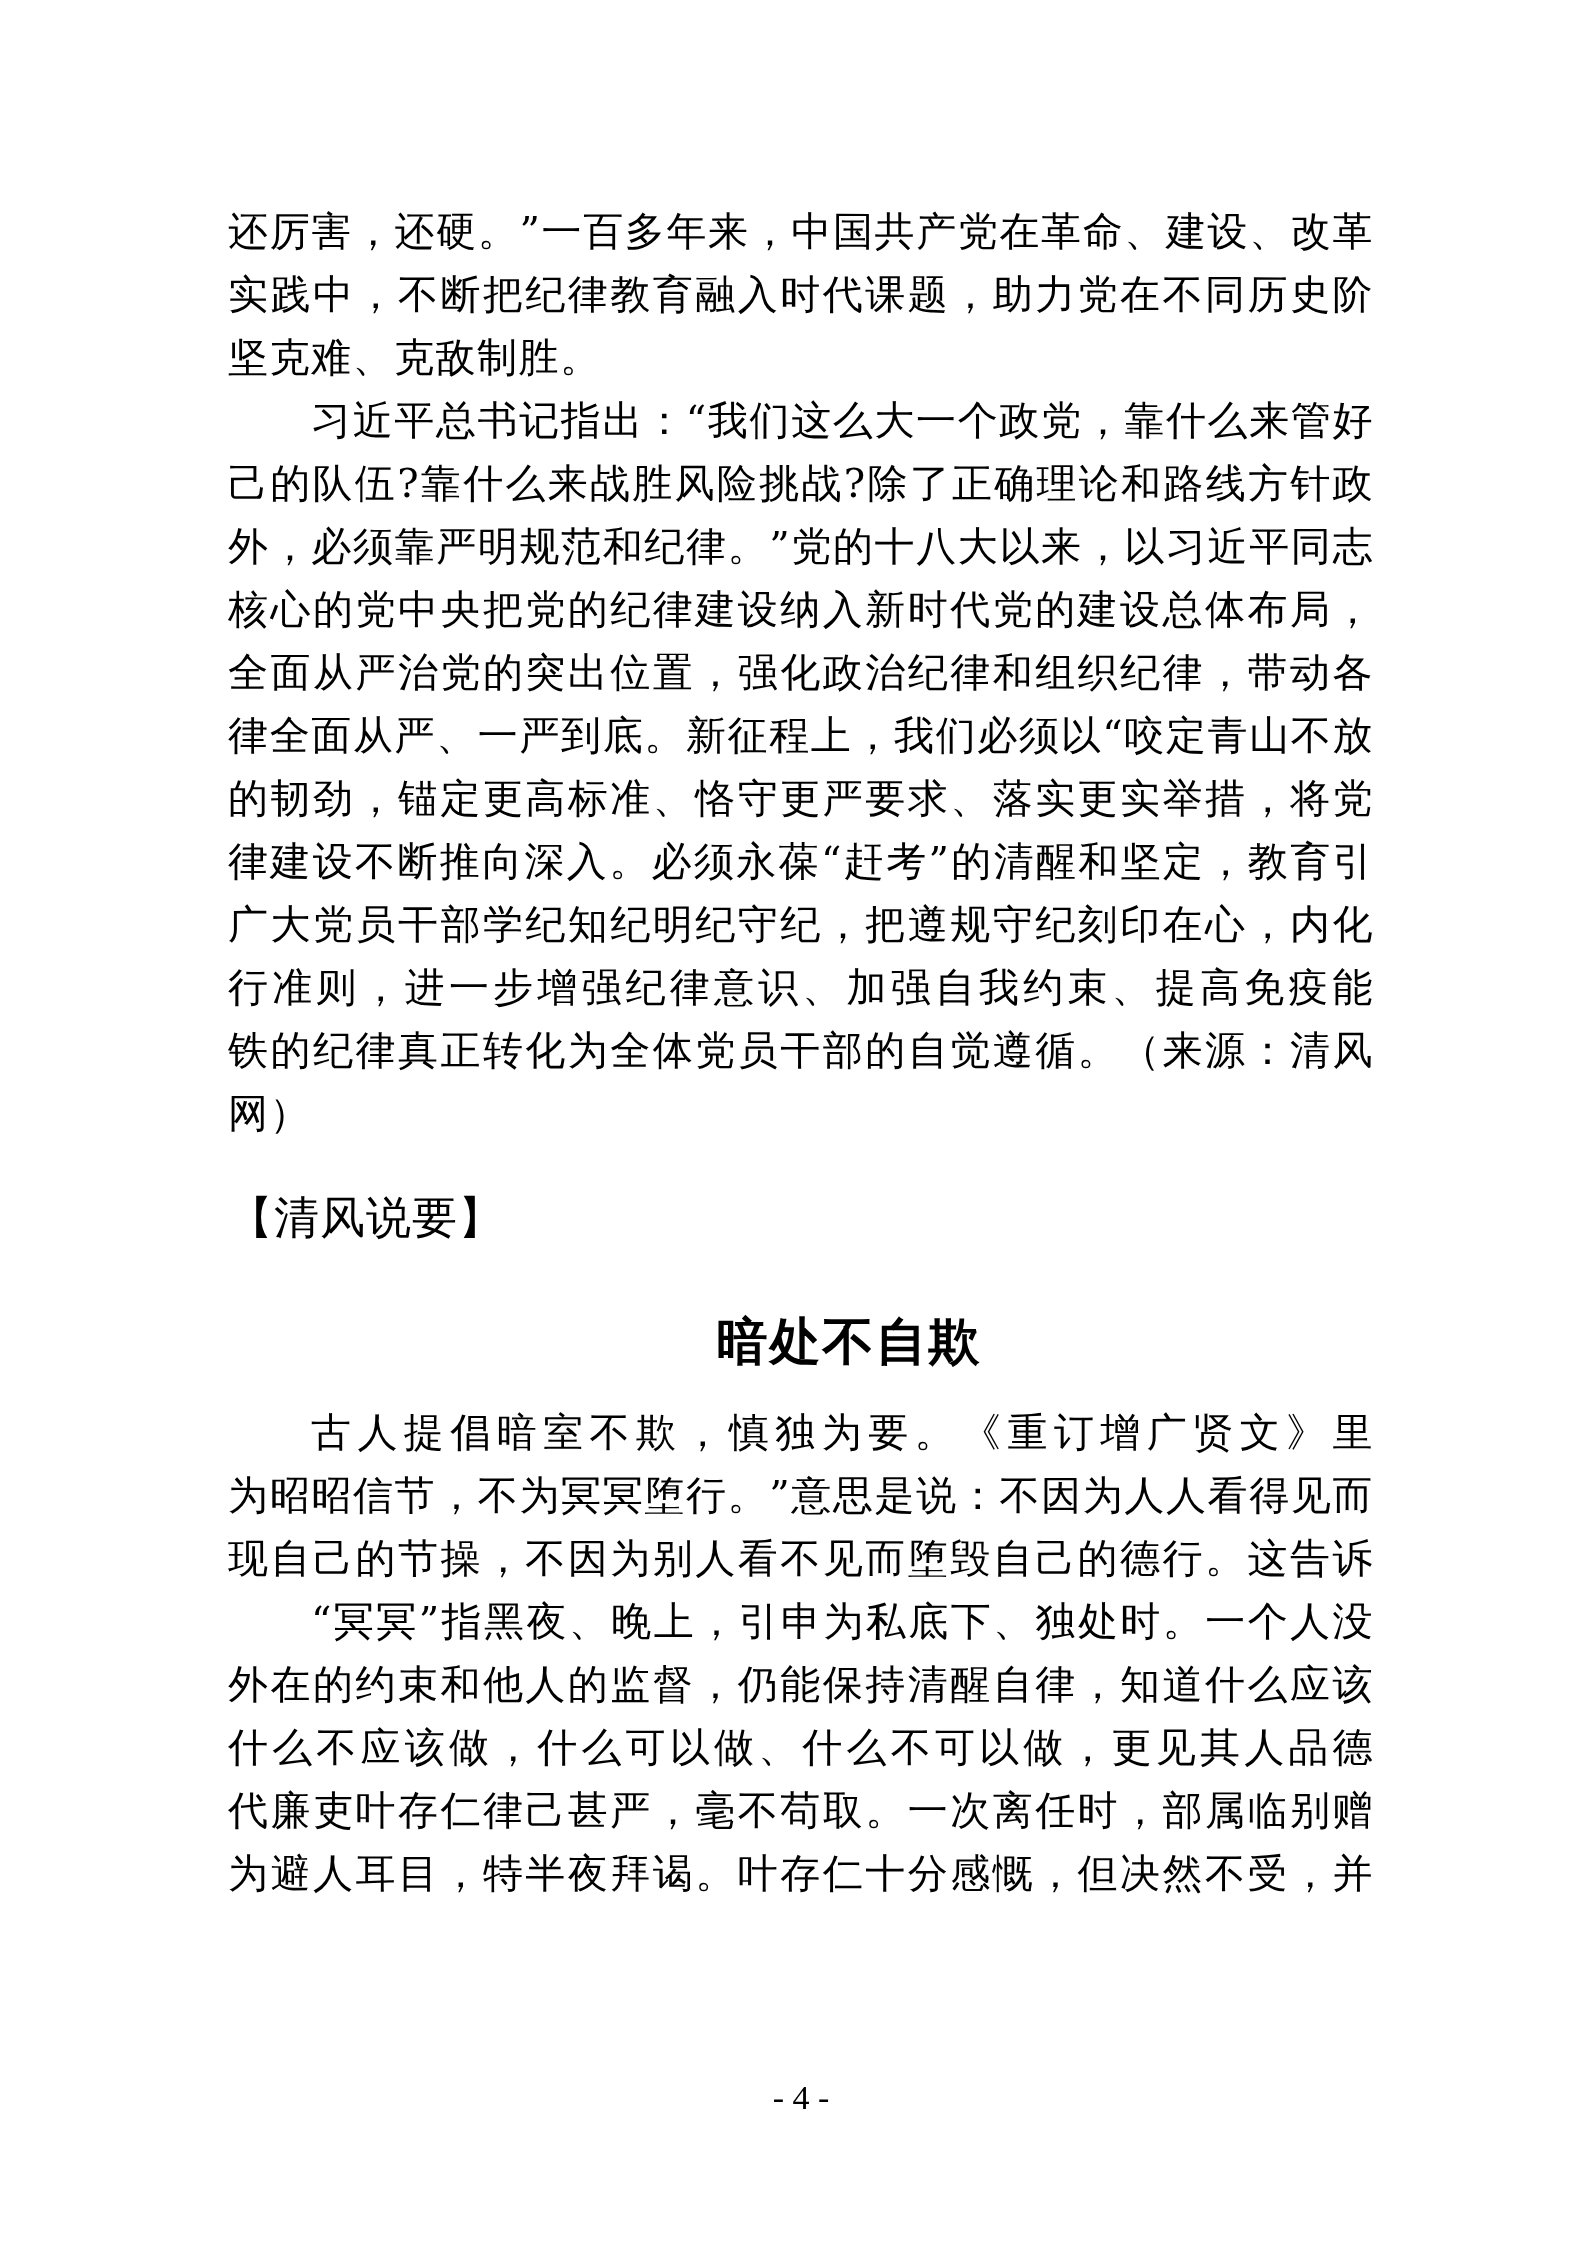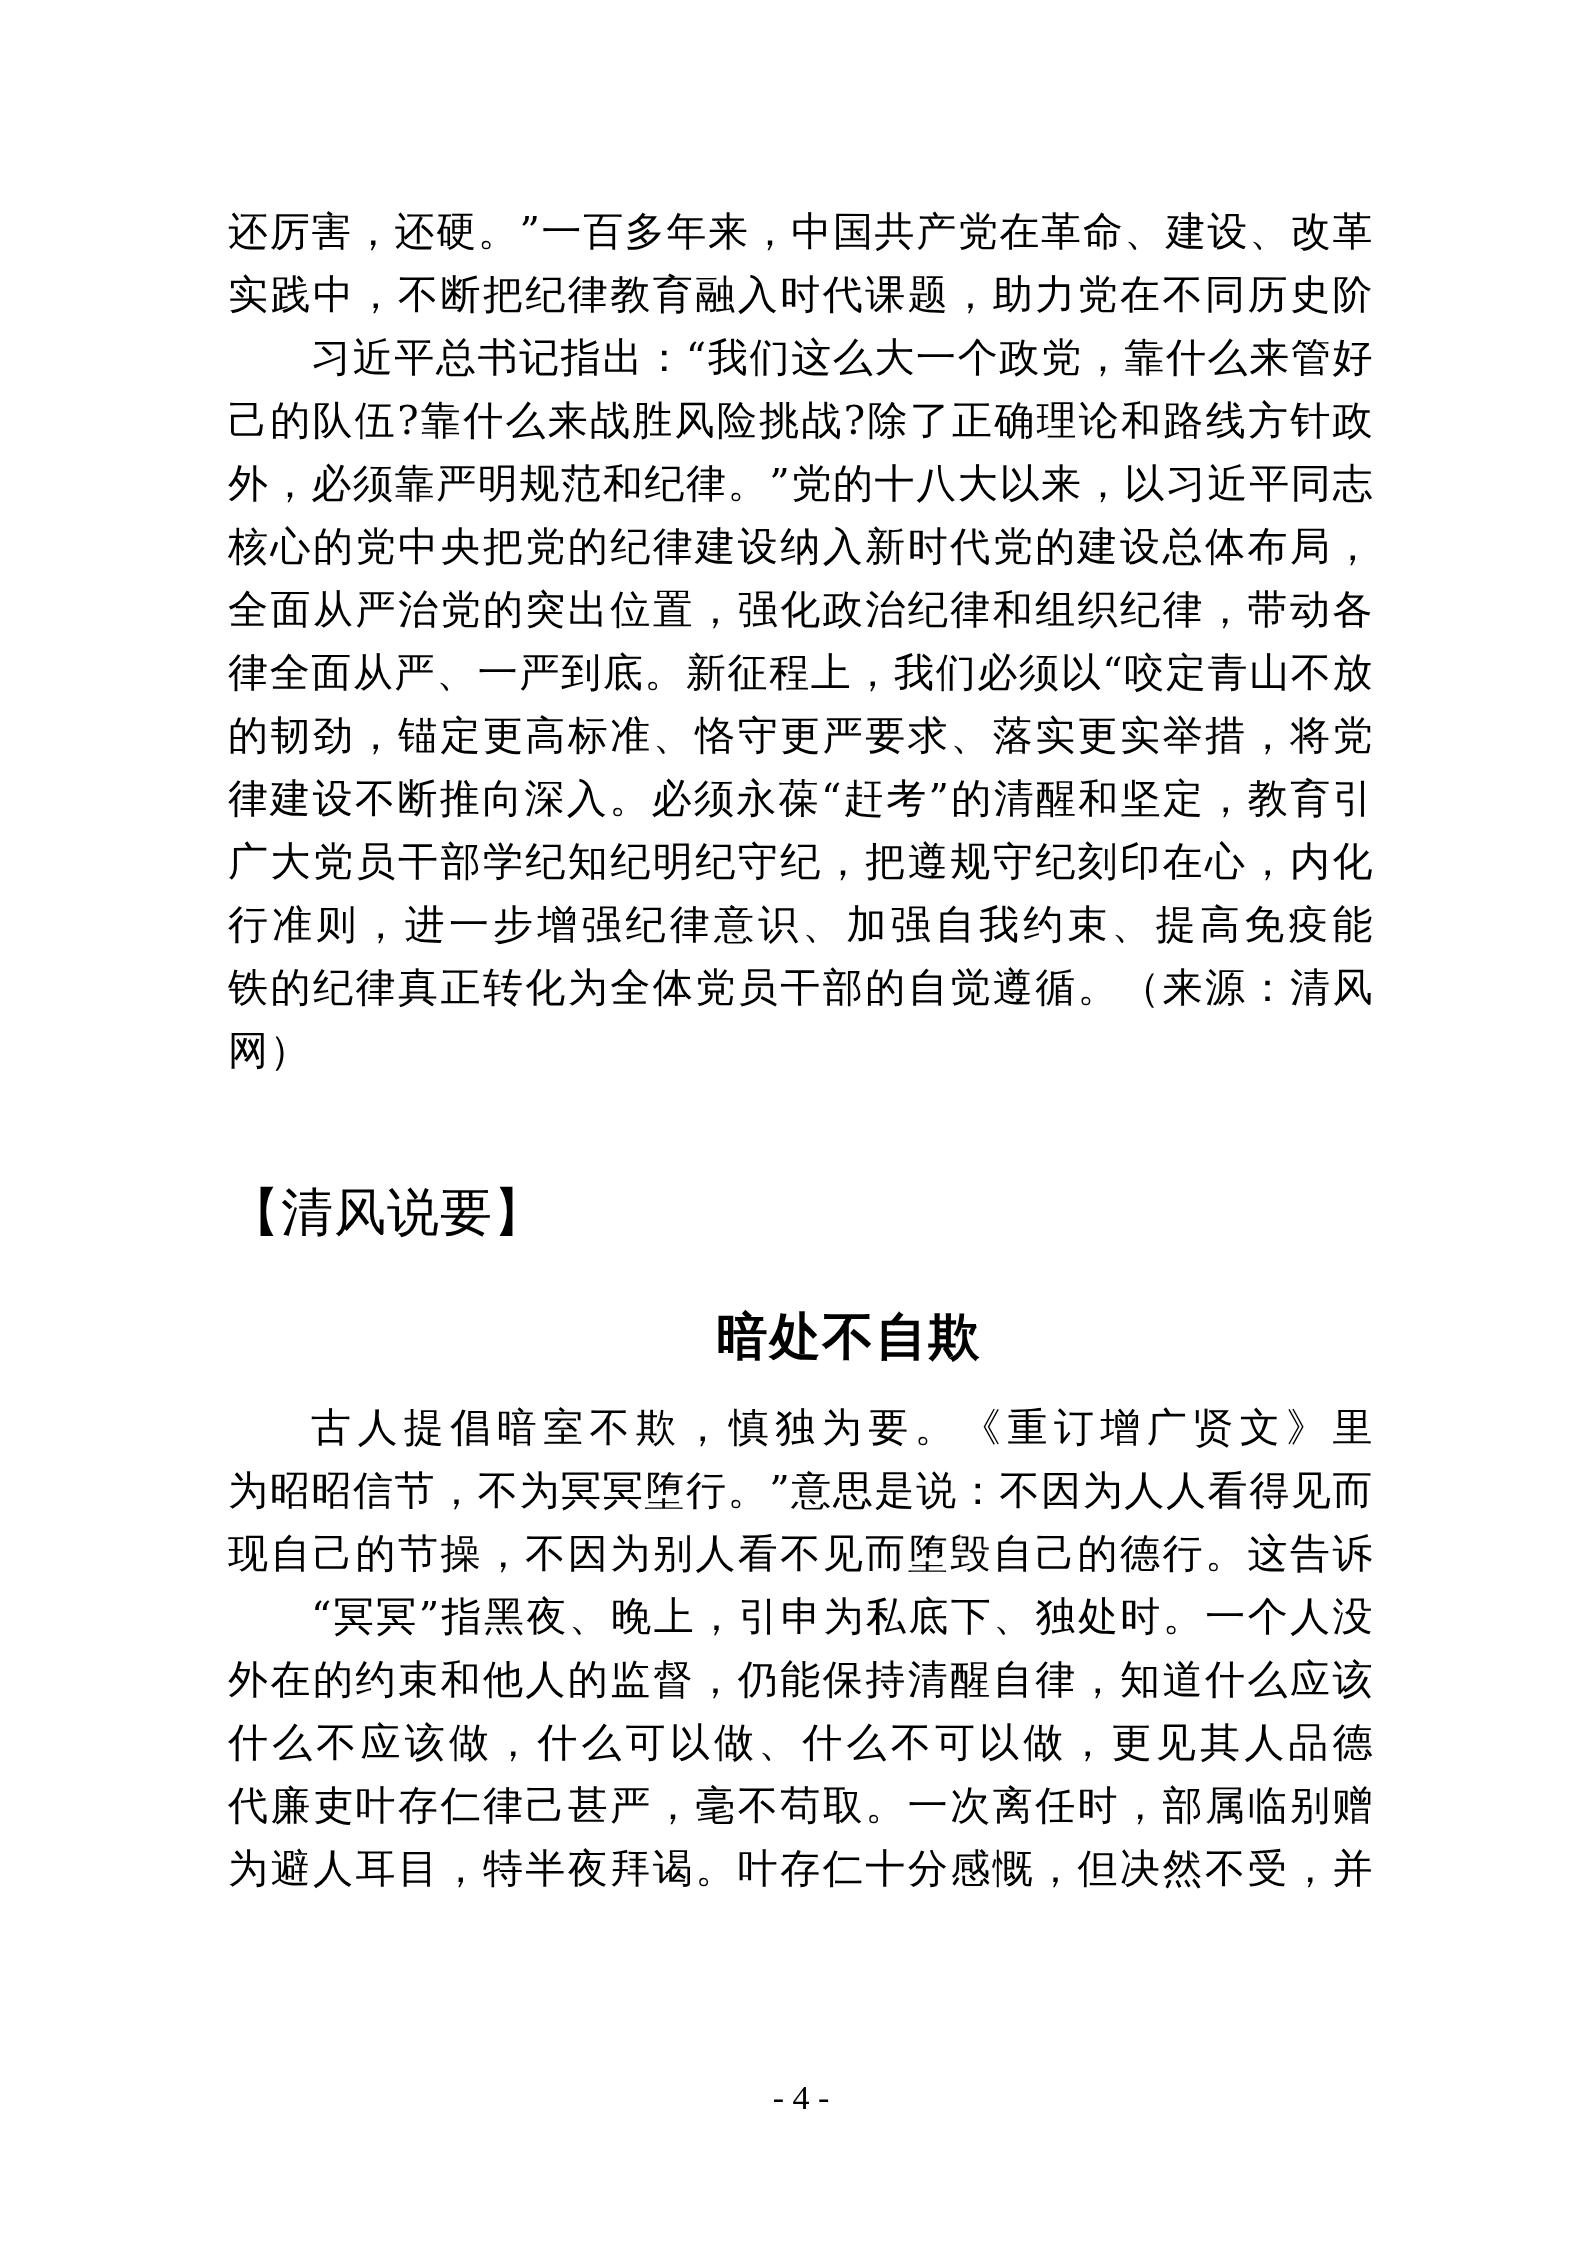--- a/index.html
+++ b/index.html
@@ -38,24 +38,24 @@
   
   .line.fill {
     text-align: justify;
     text-align-last: justify;
   }
   
   .line.indent {
     text-indent: 83px;
   }
   .section-marker {
-    margin-top: 99px;
+    margin-top: 41px;
     height: 63px;
     line-height: 63px;
-    font-size: 52px;
+    font-size: 45px;
     letter-spacing: 1px;
     overflow: hidden;
   }
   .article-title {
     margin: 61px 0 28px 0;
     height: 63px;
     line-height: 63px;
     font-size: 51px;
     font-weight: bold;
     letter-spacing: 2px;
@@ -76,20 +76,21 @@
   }
 </style>
 </head>
 <body>
 
 <div class="page">
   <main class="content">
       <section class="paragraph">
         <div class="line fill">还厉害，还硬。”一百多年来，中国共产党在革命、建设、改革的</div>
         <div class="line fill">实践中，不断把纪律教育融入时代课题，助力党在不同历史阶段攻</div>
+        <div class="line">坚克难、克敌制胜。</div>
       </section>
       <section class="paragraph">
         <div class="line fill indent">习近平总书记指出：“我们这么大一个政党，靠什么来管好自</div>
         <div class="line fill">己的队伍?靠什么来战胜风险挑战?除了正确理论和路线方针政策</div>
         <div class="line fill">外，必须靠严明规范和纪律。”党的十八大以来，以习近平同志为</div>
         <div class="line fill">核心的党中央把党的纪律建设纳入新时代党的建设总体布局，摆在</div>
         <div class="line fill">全面从严治党的突出位置，强化政治纪律和组织纪律，带动各项纪</div>
         <div class="line fill">律全面从严、一严到底。新征程上，我们必须以“咬定青山不放松”</div>
         <div class="line fill">的韧劲，锚定更高标准、恪守更严要求、落实更实举措，将党的纪</div>
         <div class="line fill">律建设不断推向深入。必须永葆“赶考”的清醒和坚定，教育引导</div>

